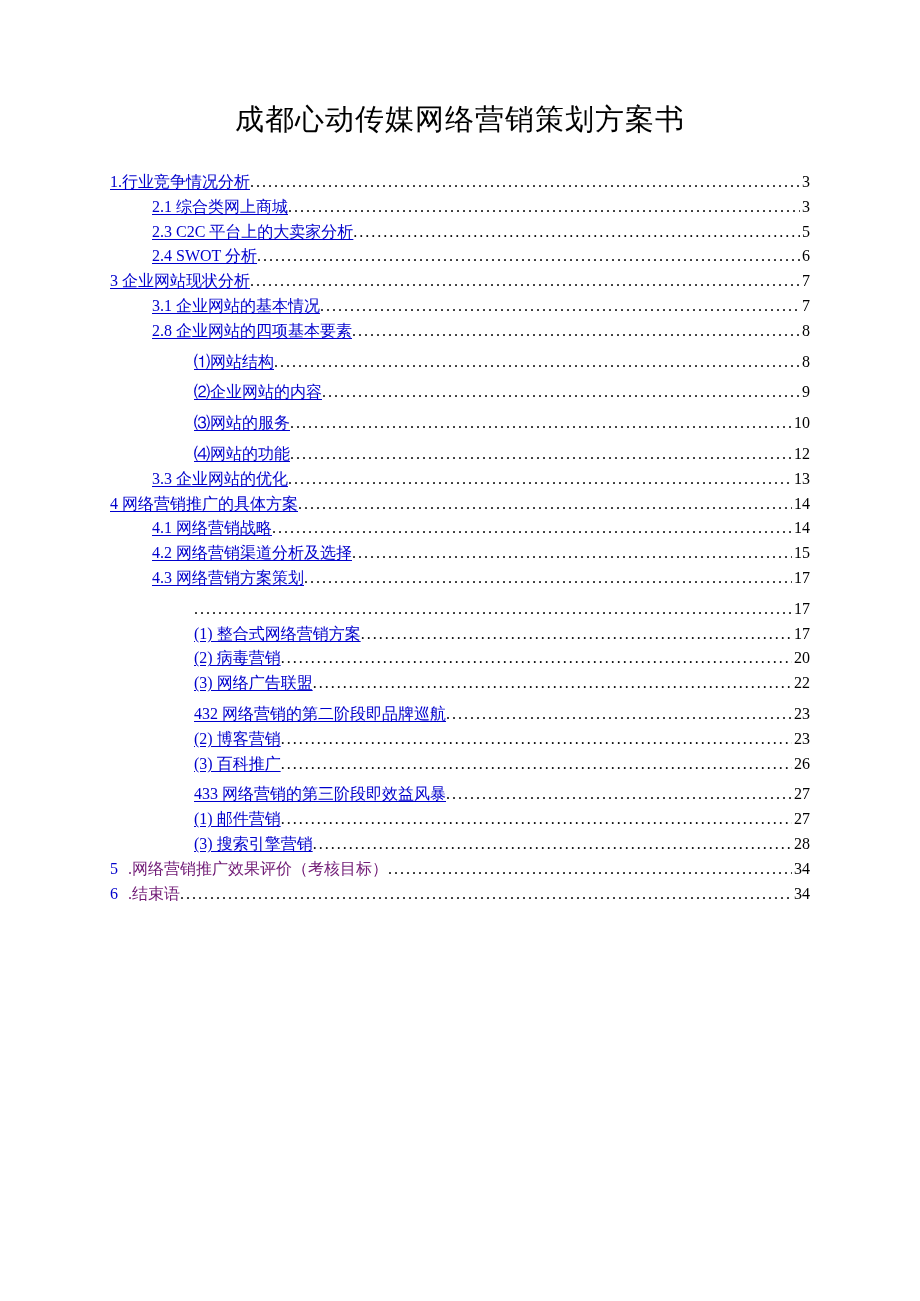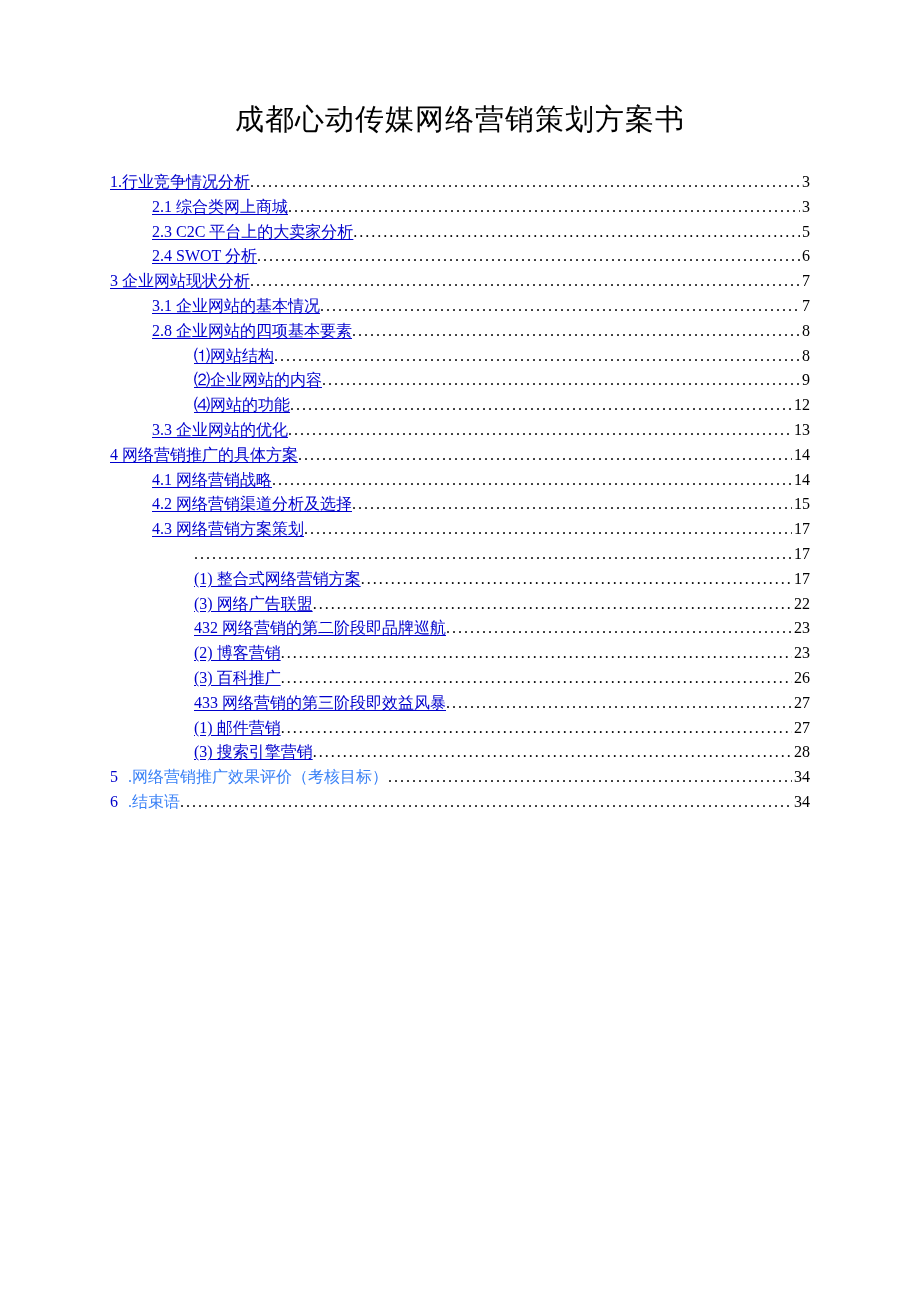--- a/index.html
+++ b/index.html
@@ -31,38 +31,38 @@
     white-space: nowrap;
     overflow: hidden;
   }
   .toc-label {
     color: #0000cc;
     text-decoration: underline;
     text-underline-offset: 2px;
     text-decoration-color: #0000cc;
   }
   .toc-label.plain {
-    color: #3b82f6;
+    color: #701a75;
     text-decoration: none;
   }
   .leader {
     flex: 1;
     overflow: hidden;
     letter-spacing: 2px;
   }
   .leader::after {
     content: "..............................................................................................................................................";
   }
   .pg {
     color: #000;
     padding-left: 2px;
   }
   .ind0 { padding-left: 0; }
   .ind1 { padding-left: 42px; }
-  .ind2 { padding-left: 84px; }
+  .ind2 { padding-left: 84px; margin-top: 6px; }
   .ind3 { padding-left: 84px; text-align: right; }
   .num-col {
     color: #0000cc;
     display: inline-block;
     width: 18px;
   }
 </style>
 </head>
 <body>
 
@@ -108,20 +108,25 @@
         <span class="toc-label">⑴网站结构</span>
         <span class="leader"></span>
         <span class="pg">8</span>
       </div>
       <div class="toc-line ind2">
         <span class="toc-label">⑵企业网站的内容</span>
         <span class="leader"></span>
         <span class="pg">9</span>
       </div>
       <div class="toc-line ind2">
+        <span class="toc-label">⑶网站的服务</span>
+        <span class="leader"></span>
+        <span class="pg">10</span>
+      </div>
+      <div class="toc-line ind2">
         <span class="toc-label">⑷网站的功能</span>
         <span class="leader"></span>
         <span class="pg">12</span>
       </div>
       <div class="toc-line ind1">
         <span class="toc-label">3.3 企业网站的优化</span>
         <span class="leader"></span>
         <span class="pg">13</span>
       </div>
       <div class="toc-line ind0">
@@ -145,20 +150,25 @@
         <span class="pg">17</span>
       </div>
       <div class="toc-line ind2">
         <span class="leader"></span>
         <span class="pg">17</span>
       </div>
       <div class="toc-line ind3">
         <span class="toc-label">(1) 整合式网络营销方案</span>
         <span class="leader"></span>
         <span class="pg">17</span>
+      </div>
+      <div class="toc-line ind3">
+        <span class="toc-label">(2) 病毒营销</span>
+        <span class="leader"></span>
+        <span class="pg">20</span>
       </div>
       <div class="toc-line ind3">
         <span class="toc-label">(3) 网络广告联盟</span>
         <span class="leader"></span>
         <span class="pg">22</span>
       </div>
       <div class="toc-line ind2">
         <span class="toc-label">432 网络营销的第二阶段即品牌巡航</span>
         <span class="leader"></span>
         <span class="pg">23</span>

